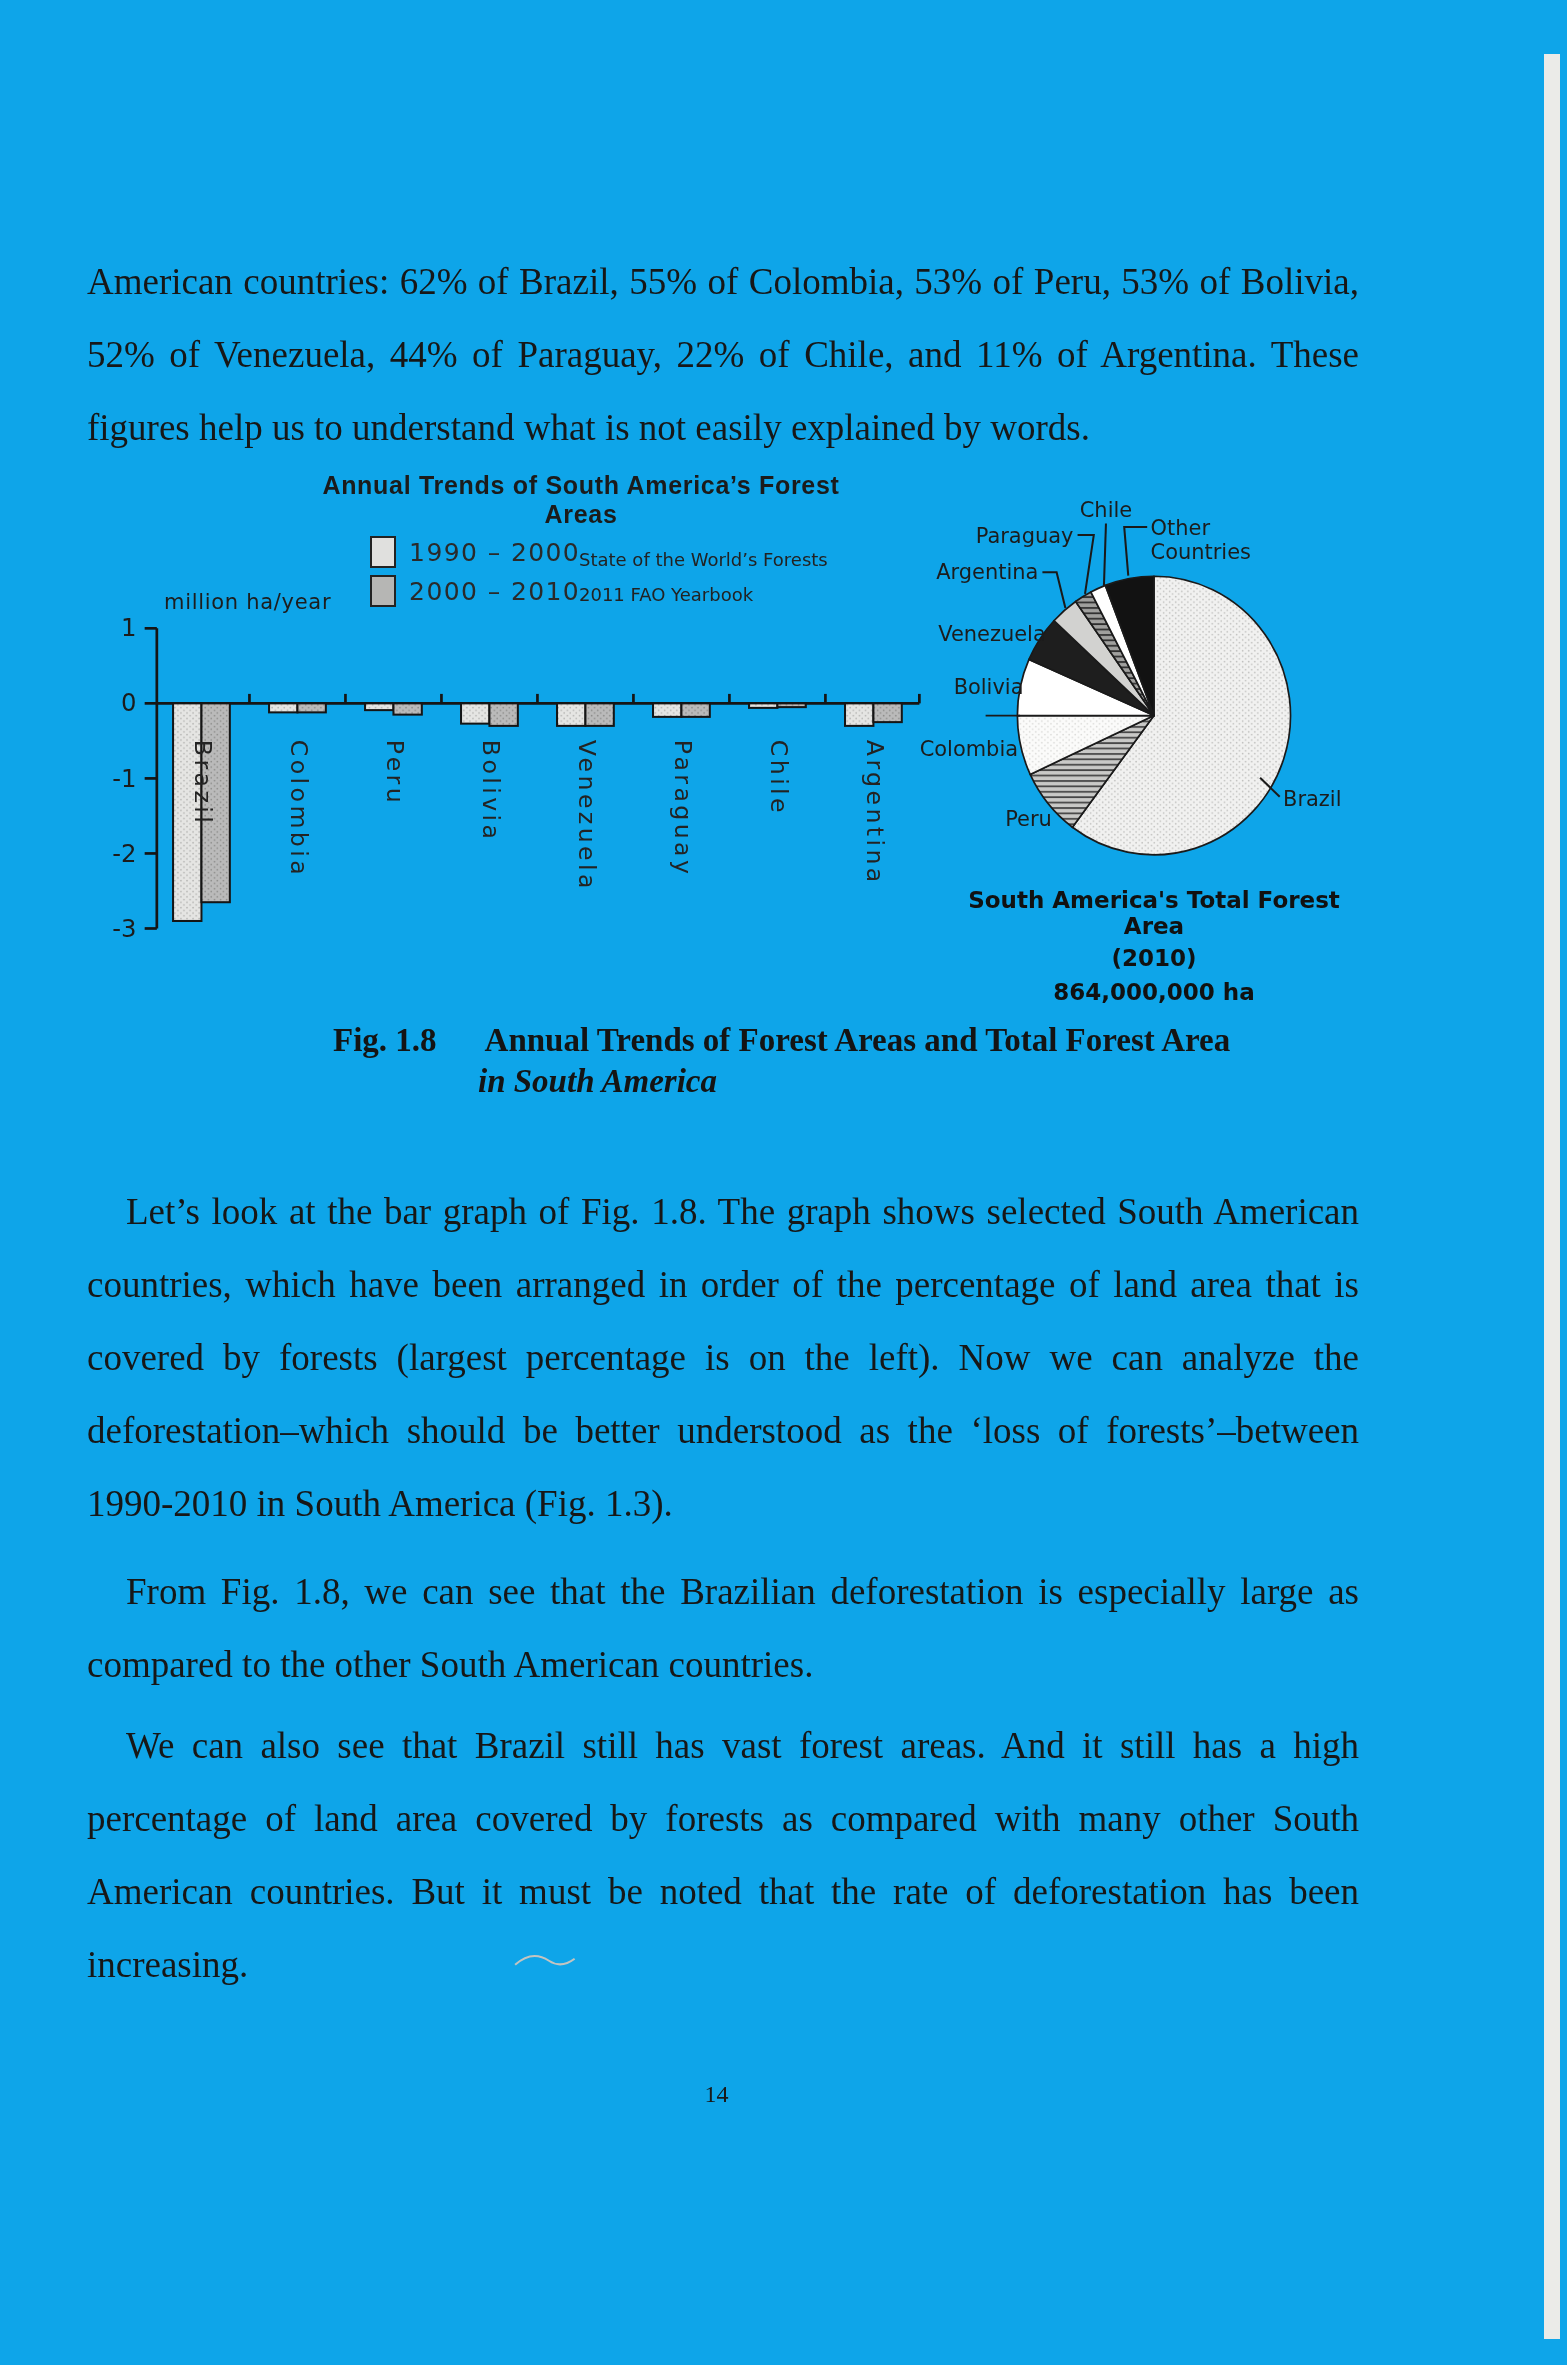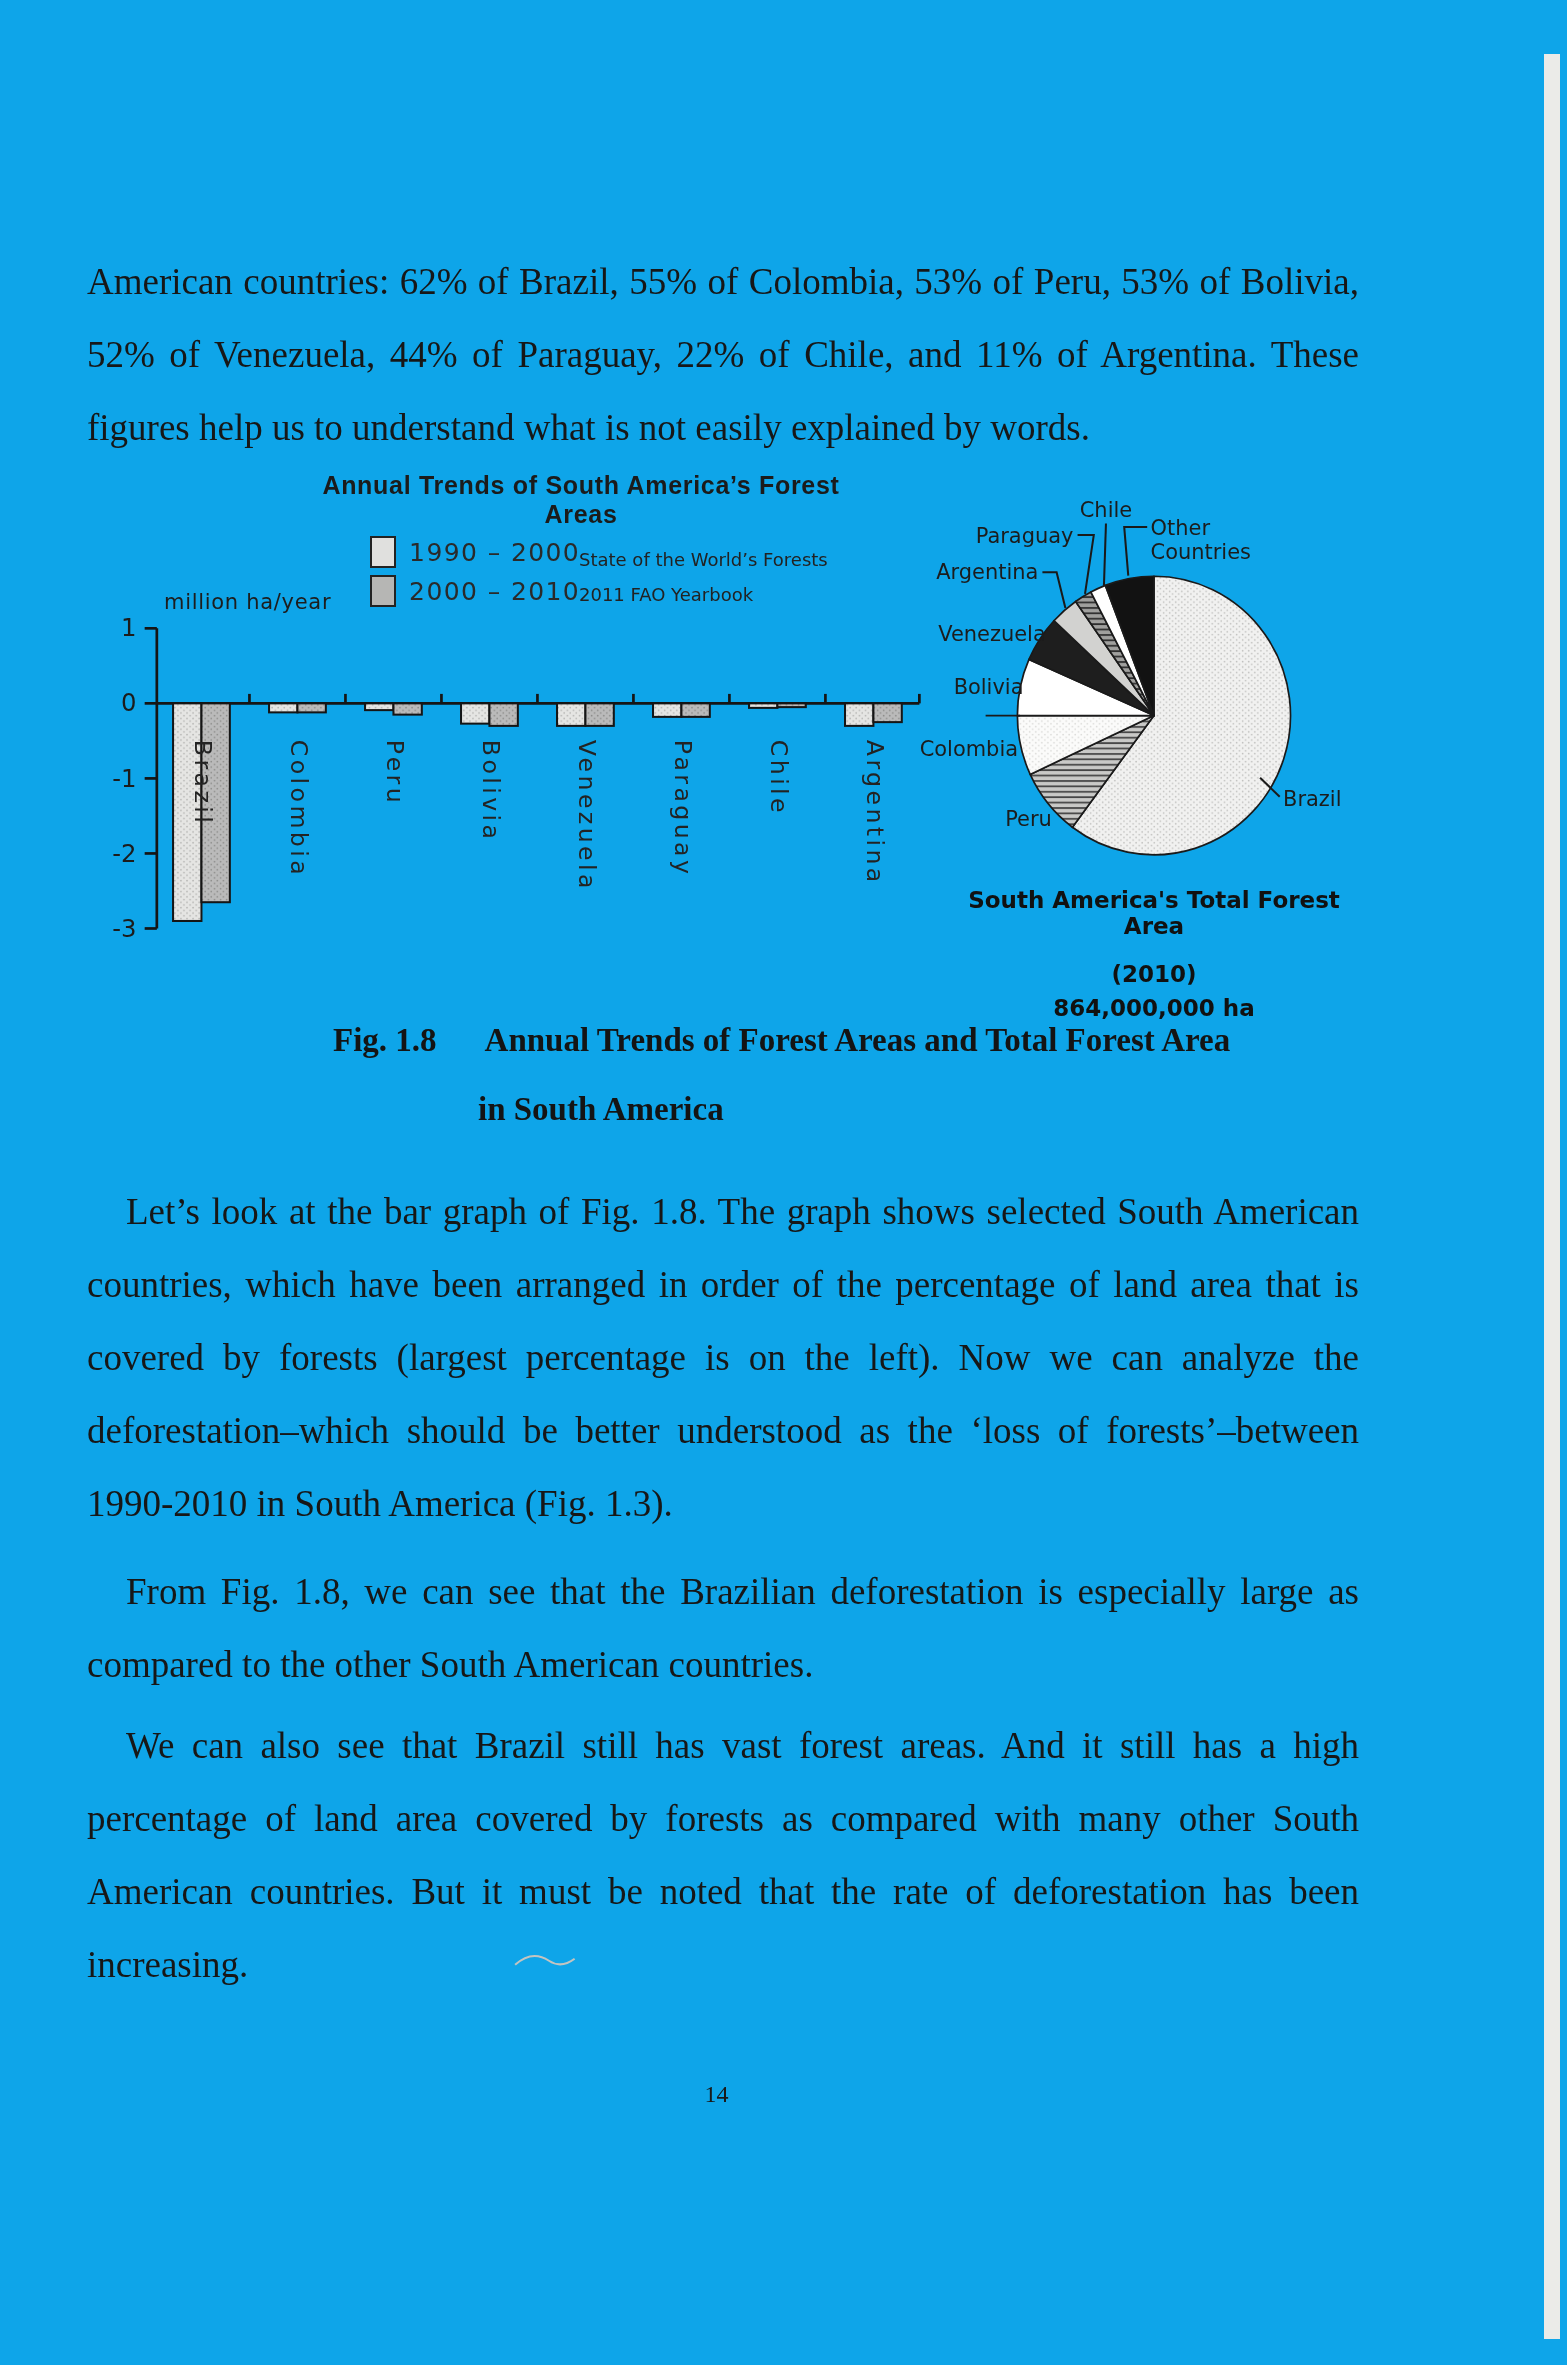--- a/index.html
+++ b/index.html
@@ -34,28 +34,28 @@
     font-size:18px;color:#222;line-height:35px;white-space:nowrap;
   }
   .ylabel{
     position:absolute;left:164px;top:590px;font-family:"DejaVu Sans", sans-serif;
     font-size:21px;color:#1d1d1d;letter-spacing:0.7px;
   }
   .pie-caption{
     position:absolute;left:936px;top:887px;width:436px;text-align:center;
     font-family:"DejaVu Sans", sans-serif;font-weight:bold;font-size:23px;color:#111;
   }
-  .pie-caption .pc1{margin-bottom:22px;}
+  .pie-caption .pc1{margin-bottom:6px;}
   .pie-caption .pc2{margin-bottom:8px;}
   .figcap{
     position:absolute;left:333px;top:1022px;font-weight:bold;font-size:33px;color:#141414;
     font-family:"Liberation Serif", serif;
   }
   .figcap .cap-line1{display:flex;gap:48px;}
-  .figcap .cap-line2{margin-left:145px;margin-top:32px;}
+  .figcap .cap-line2{margin-left:145px;margin-top:4px;font-style:italic;}
   .pgnum{
     position:absolute;left:676px;top:2081px;width:81px;text-align:center;
     font-size:24px;color:#1a1a1a;
   }
   #chart-overlay{position:absolute;left:0;top:0;width:1567px;height:2366px;}
   .scan-band{
     position:absolute;right:6.8px;top:54px;width:16px;height:2285px;
     background:#ebebe8;
   }
 </style>

